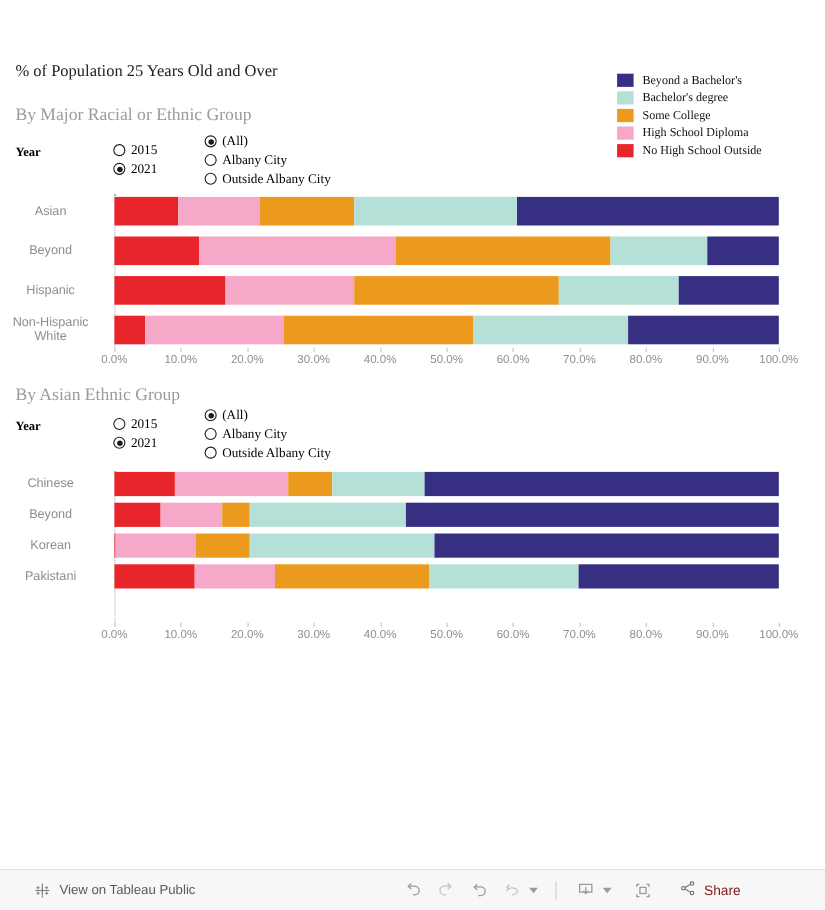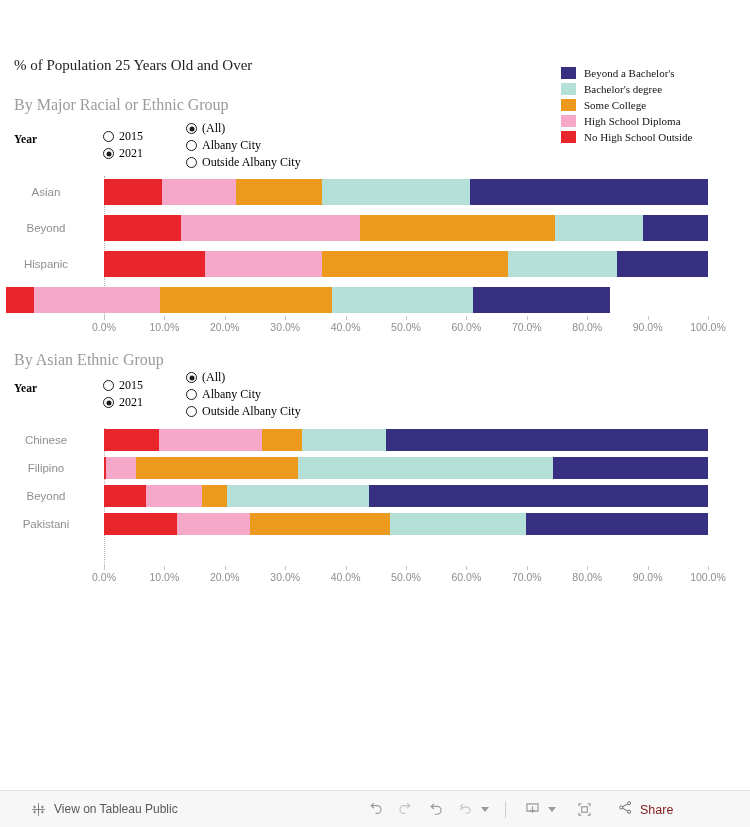--- a/index.html
+++ b/index.html
@@ -241,20 +241,24 @@
           <div class="row-label">Hispanic</div>
           <div class="bar-track" style="width: 604px; height: 26px; margin-left: 6px;">
             <div class="seg" style="width: 100.868px; background: rgb(232, 37, 42);"></div>
             <div class="seg" style="width: 117.176px; background: rgb(245, 168, 200);"></div>
             <div class="seg" style="width: 186.032px; background: rgb(235, 154, 30);"></div>
             <div class="seg" style="width: 108.72px; background: rgb(180, 224, 216);"></div>
             <div class="seg" style="width: 91.204px; background: rgb(55, 47, 130);"></div>
           </div>
         </div>
         <div class="bar-row" style="height: 32px; margin-bottom: 4px;">
+          <div class="row-label">
+            <div>Non-Hispanic</div>
+            <div>White</div>
+          </div>
           <div class="bar-track" style="width: 604px; height: 26px; margin-left: 6px;">
             <div class="seg" style="width: 27.784px; background: rgb(232, 37, 42);"></div>
             <div class="seg" style="width: 126.236px; background: rgb(245, 168, 200);"></div>
             <div class="seg" style="width: 172.14px; background: rgb(235, 154, 30);"></div>
             <div class="seg" style="width: 140.732px; background: rgb(180, 224, 216);"></div>
             <div class="seg" style="width: 137.108px; background: rgb(55, 47, 130);"></div>
           </div>
         </div>
       </div>
     <div class="xaxis" style="top:140px; width:750px; height:26px;" id="xaxis1">
@@ -320,37 +324,37 @@
           <div class="row-label">Chinese</div>
           <div class="bar-track" style="width: 604px; height: 22px; margin-left: 6px;">
             <div class="seg" style="width: 54.964px; background: rgb(232, 37, 42);"></div>
             <div class="seg" style="width: 103.284px; background: rgb(245, 168, 200);"></div>
             <div class="seg" style="width: 39.864px; background: rgb(235, 154, 30);"></div>
             <div class="seg" style="width: 83.956px; background: rgb(180, 224, 216);"></div>
             <div class="seg" style="width: 321.932px; background: rgb(55, 47, 130);"></div>
           </div>
         </div>
         <div class="bar-row" style="height: 24px; margin-bottom: 4px;">
-          <div class="row-label">Filipino</div>
-          <div class="bar-track" style="width: 604px; height: 22px; margin-left: 6px;">
-            <div class="seg" style="width: 1.812px; background: rgb(232, 37, 42);"></div>
-            <div class="seg" style="width: 30.2px; background: rgb(245, 168, 200);"></div>
-            <div class="seg" style="width: 161.872px; background: rgb(235, 154, 30);"></div>
-            <div class="seg" style="width: 254.888px; background: rgb(180, 224, 216);"></div>
-            <div class="seg" style="width: 155.228px; background: rgb(55, 47, 130);"></div>
-          </div>
-        </div>
-        <div class="bar-row" style="height: 24px; margin-bottom: 4px;">
           <div class="row-label">Beyond</div>
           <div class="bar-track" style="width: 604px; height: 22px; margin-left: 6px;">
             <div class="seg" style="width: 42.28px; background: rgb(232, 37, 42);"></div>
             <div class="seg" style="width: 55.568px; background: rgb(245, 168, 200);"></div>
             <div class="seg" style="width: 25.368px; background: rgb(235, 154, 30);"></div>
             <div class="seg" style="width: 141.94px; background: rgb(180, 224, 216);"></div>
             <div class="seg" style="width: 338.844px; background: rgb(55, 47, 130);"></div>
+          </div>
+        </div>
+        <div class="bar-row" style="height: 24px; margin-bottom: 4px;">
+          <div class="row-label">Korean</div>
+          <div class="bar-track" style="width: 604px; height: 22px; margin-left: 6px;">
+            <div class="seg" style="width: 1.208px; background: rgb(232, 37, 42);"></div>
+            <div class="seg" style="width: 73.084px; background: rgb(245, 168, 200);"></div>
+            <div class="seg" style="width: 48.924px; background: rgb(235, 154, 30);"></div>
+            <div class="seg" style="width: 167.912px; background: rgb(180, 224, 216);"></div>
+            <div class="seg" style="width: 312.872px; background: rgb(55, 47, 130);"></div>
           </div>
         </div>
         <div class="bar-row" style="height: 24px; margin-bottom: 4px;">
           <div class="row-label">Pakistani</div>
           <div class="bar-track" style="width: 604px; height: 22px; margin-left: 6px;">
             <div class="seg" style="width: 73.084px; background: rgb(232, 37, 42);"></div>
             <div class="seg" style="width: 73.084px; background: rgb(245, 168, 200);"></div>
             <div class="seg" style="width: 140.128px; background: rgb(235, 154, 30);"></div>
             <div class="seg" style="width: 135.9px; background: rgb(180, 224, 216);"></div>
             <div class="seg" style="width: 181.804px; background: rgb(55, 47, 130);"></div>

